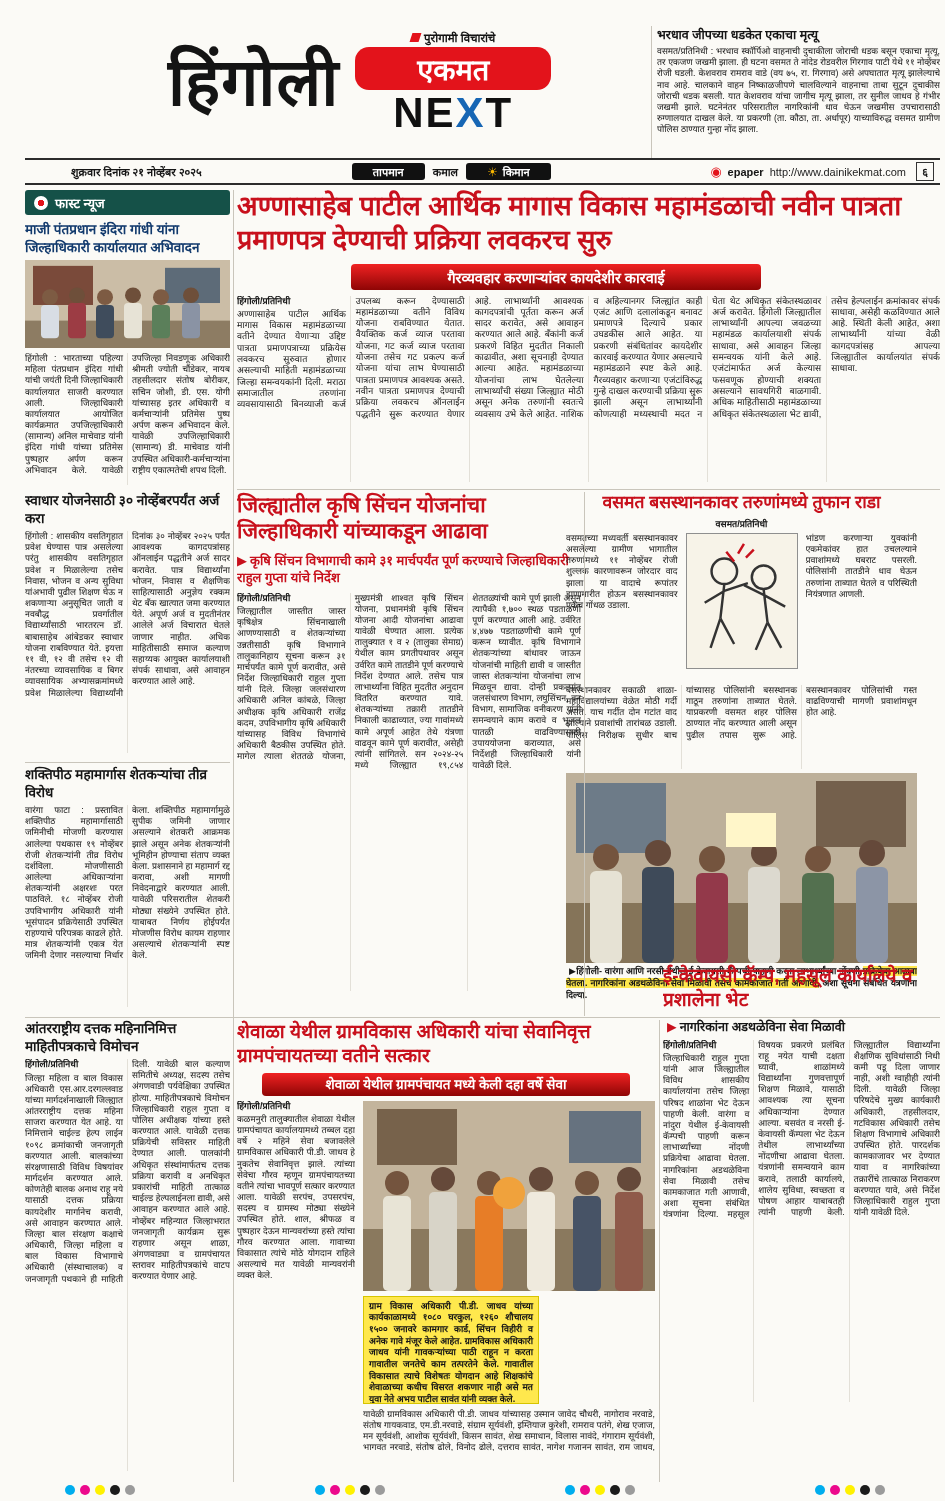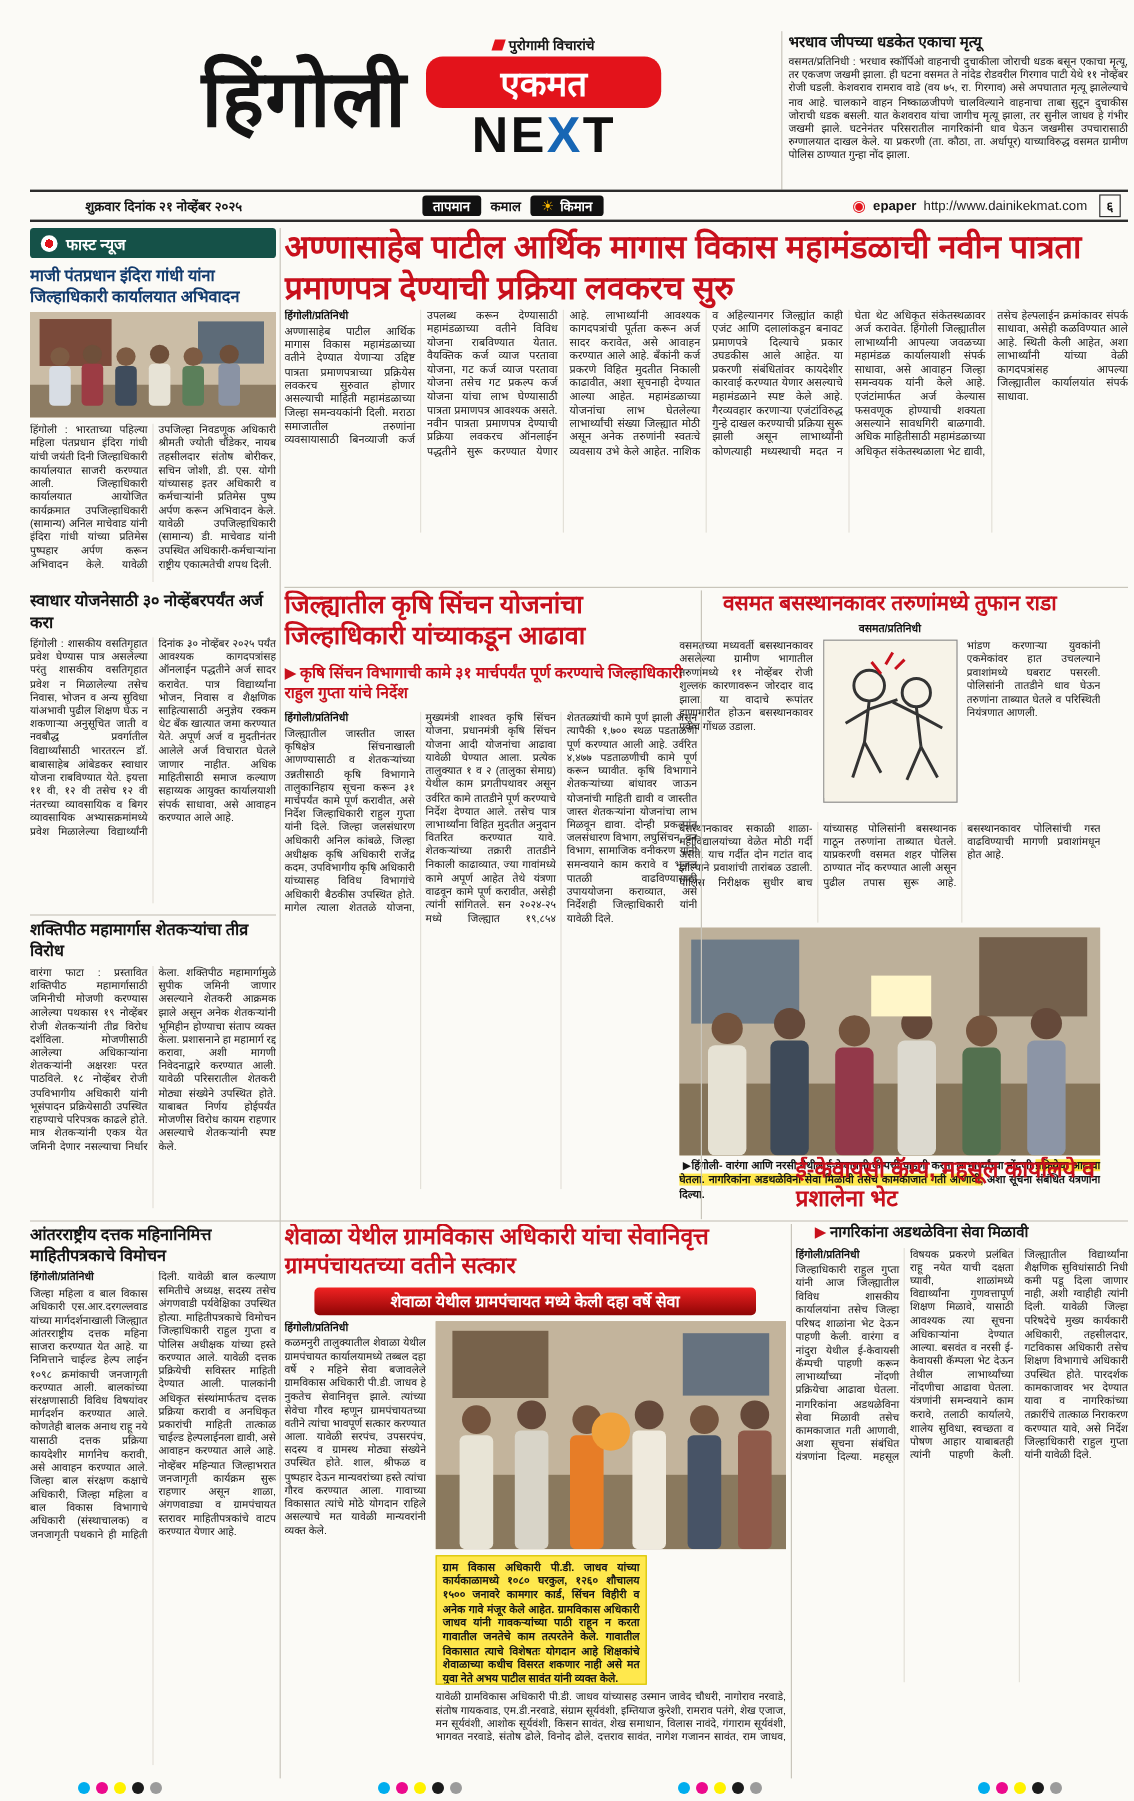--- a/index.html
+++ b/index.html
@@ -16,21 +16,21 @@
   .next{font-size:42px;font-weight:800;line-height:1;letter-spacing:2px;color:#101010}
   .next .x{color:#1766b4}
   .brief{position:absolute;left:657px;top:26px;width:283px;height:134px;overflow:hidden}
   .brief h3{font-size:12.5px;font-weight:800;margin-bottom:3px}
   .small{font-size:9px;line-height:1.26;text-align:justify}
   .tiny{font-size:8.8px;line-height:1.27;text-align:justify}
 
   .dateline{position:absolute;left:25px;top:158px;width:915px;height:27px;border-top:2px solid #2c2c2c;border-bottom:2px solid #2c2c2c;display:flex;align-items:center;font-size:11px;font-weight:bold;padding:0 6px}
   .date{margin-left:40px}
   .temp-group{margin-left:150px;display:flex;align-items:center;gap:8px}
-  .pill{background:#111;color:#fff;border-radius:3px;padding:1px 9px;font-weight:bold;display:inline-flex;align-items:center;gap:5px}
+  .pill{background:#111;color:#fff;border-radius:3px;padding:1px 21px;font-weight:bold;display:inline-flex;align-items:center;gap:5px}
   .sunicon{color:#f7b500;font-size:12px}
   .epaper-group{margin-left:auto;display:flex;align-items:center;gap:6px}
   .epicon{color:#e3131b;font-size:13px}
   .url{font-weight:normal;color:#222}
   .pagenum{border:1.5px solid #333;width:18px;height:19px;display:inline-flex;align-items:center;justify-content:center;margin-left:10px;font-weight:800}
 
   
   .rule{position:absolute;background:#c9c5bb}
   .v{width:1px}.h{height:1px}
 
@@ -93,21 +93,21 @@
   .sv-right{flex:1}
   .sv-photo{height:190px}
   .sv-row{display:flex;gap:8px;margin-top:5px}
   .ybox{flex:0 0 176px;background:#ffe84d;border:1px solid #d6c400;padding:4px 5px;font-size:9px;font-weight:bold;line-height:1.3;height:108px;overflow:hidden;text-align:justify}
   .sv-rcol{flex:1;height:108px;overflow:hidden}
   .sv-bottom{margin-top:5px;height:42px;overflow:hidden}
 
   
   .ekyc{position:absolute;left:663px;top:964px;width:277px;height:462px;overflow:hidden}
   .ekyc h2{font-size:19px}
-  .ek-sub{font-size:12.5px;font-weight:800;margin:6px 16px 5px}
+  .ek-sub{font-size:12.5px;font-weight:800;margin:6px 4px 5px}
   .ek-body{height:362px;overflow:hidden}
 
   
   .regline{position:absolute;top:1485px;display:flex;gap:5px}
   .dot{width:10px;height:10px;border-radius:50%;display:inline-block}
   .rg1{left:65px}.rg2{left:315px}.rg3{left:565px}.rg4{left:815px}
 </style>
 </head>
 <body>
 
@@ -192,20 +192,21 @@
   <section class="adoption">
     <h3 class="head-black">आंतरराष्ट्रीय दत्तक महिनानिमित्त माहितीपत्रकाचे विमोचन</h3>
     <div class="tiny cols2 side-body" style="height:412px">
       <div class="byline">हिंगोली/प्रतिनिधी</div>
       <span>जिल्हा महिला व बाल विकास अधिकारी एस.आर.दरगल्लवाड यांच्या मार्गदर्शनाखाली जिल्ह्यात आंतरराष्ट्रीय दत्तक महिना साजरा करण्यात येत आहे. या निमित्ताने चाईल्ड हेल्प लाईन १०९८ क्रमांकाची जनजागृती करण्यात आली. बालकांच्या संरक्षणासाठी विविध विषयांवर मार्गदर्शन करण्यात आले. कोणतेही बालक अनाथ राहू नये यासाठी दत्तक प्रक्रिया कायदेशीर मार्गानेच करावी, असे आवाहन करण्यात आले. जिल्हा बाल संरक्षण कक्षाचे अधिकारी, जिल्हा महिला व बाल विकास विभागाचे अधिकारी (संस्थाचालक) व जनजागृती पथकाने ही माहिती दिली. यावेळी बाल कल्याण समितीचे अध्यक्ष, सदस्य तसेच अंगणवाडी पर्यवेक्षिका उपस्थित होत्या. माहितीपत्रकाचे विमोचन जिल्हाधिकारी राहुल गुप्ता व पोलिस अधीक्षक यांच्या हस्ते करण्यात आले. यावेळी दत्तक प्रक्रियेची सविस्तर माहिती देण्यात आली. पालकांनी अधिकृत संस्थांमार्फतच दत्तक प्रक्रिया करावी व अनधिकृत प्रकारांची माहिती तात्काळ चाईल्ड हेल्पलाईनला द्यावी, असे आवाहन करण्यात आले आहे. नोव्हेंबर महिन्यात जिल्हाभरात जनजागृती कार्यक्रम सुरू राहणार असून शाळा, अंगणवाड्या व ग्रामपंचायत स्तरावर माहितीपत्रकांचे वाटप करण्यात येणार आहे.</span>
     </div>
   </section>
 
   <section class="main-story">
     <h2 class="head-red">अण्णासाहेब पाटील आर्थिक मागास विकास महामंडळाची नवीन पात्रता प्रमाणपत्र देण्याची प्रक्रिया लवकरच सुरु</h2>
+    <div class="banner banner-main">गैरव्यवहार करणाऱ्यांवर कायदेशीर कारवाई</div>
     <div class="small cols6 ms-body">
       <div class="byline">हिंगोली/प्रतिनिधी</div>
       <span>अण्णासाहेब पाटील आर्थिक मागास विकास महामंडळाच्या वतीने देण्यात येणाऱ्या उद्दिष्ट पात्रता प्रमाणपत्राच्या प्रक्रियेस लवकरच सुरुवात होणार असल्याची माहिती महामंडळाच्या जिल्हा समन्वयकांनी दिली. मराठा समाजातील तरुणांना व्यवसायासाठी बिनव्याजी कर्ज उपलब्ध करून देण्यासाठी महामंडळाच्या वतीने विविध योजना राबविण्यात येतात. वैयक्तिक कर्ज व्याज परतावा योजना, गट कर्ज व्याज परतावा योजना तसेच गट प्रकल्प कर्ज योजना यांचा लाभ घेण्यासाठी पात्रता प्रमाणपत्र आवश्यक असते. नवीन पात्रता प्रमाणपत्र देण्याची प्रक्रिया लवकरच ऑनलाईन पद्धतीने सुरू करण्यात येणार आहे. लाभार्थ्यांनी आवश्यक कागदपत्रांची पूर्तता करून अर्ज सादर करावेत, असे आवाहन करण्यात आले आहे. बँकांनी कर्ज प्रकरणे विहित मुदतीत निकाली काढावीत, अशा सूचनाही देण्यात आल्या आहेत. महामंडळाच्या योजनांचा लाभ घेतलेल्या लाभार्थ्यांची संख्या जिल्ह्यात मोठी असून अनेक तरुणांनी स्वतःचे व्यवसाय उभे केले आहेत. नाशिक व अहिल्यानगर जिल्ह्यांत काही एजंट आणि दलालांकडून बनावट प्रमाणपत्रे दिल्याचे प्रकार उघडकीस आले आहेत. या प्रकरणी संबंधितांवर कायदेशीर कारवाई करण्यात येणार असल्याचे महामंडळाने स्पष्ट केले आहे. गैरव्यवहार करणाऱ्या एजंटांविरुद्ध गुन्हे दाखल करण्याची प्रक्रिया सुरू झाली असून लाभार्थ्यांनी कोणत्याही मध्यस्थाची मदत न घेता थेट अधिकृत संकेतस्थळावर अर्ज करावेत. हिंगोली जिल्ह्यातील लाभार्थ्यांनी आपल्या जवळच्या महामंडळ कार्यालयाशी संपर्क साधावा, असे आवाहन जिल्हा समन्वयक यांनी केले आहे. एजंटांमार्फत अर्ज केल्यास फसवणूक होण्याची शक्यता असल्याने सावधगिरी बाळगावी. अधिक माहितीसाठी महामंडळाच्या अधिकृत संकेतस्थळाला भेट द्यावी, तसेच हेल्पलाईन क्रमांकावर संपर्क साधावा, असेही कळविण्यात आले आहे. स्थिती केली आहेत, अशा लाभार्थ्यांनी यांच्या वेळी कागदपत्रांसह आपल्या जिल्ह्यातील कार्यालयांत संपर्क साधावा.</span>
     </div>
   </section>
 
   <section class="irrigation">
     <h2 class="head-red">जिल्ह्यातील कृषि सिंचन योजनांचा जिल्हाधिकारी यांच्याकडून आढावा</h2>
     <div class="subhead"><span class="pointer">▶</span><span>कृषि सिंचन विभागाची कामे ३१ मार्चपर्यंत पूर्ण करण्याचे जिल्हाधिकारी राहुल गुप्ता यांचे निर्देश</span></div>
     <div class="tiny cols3 ir-body">

